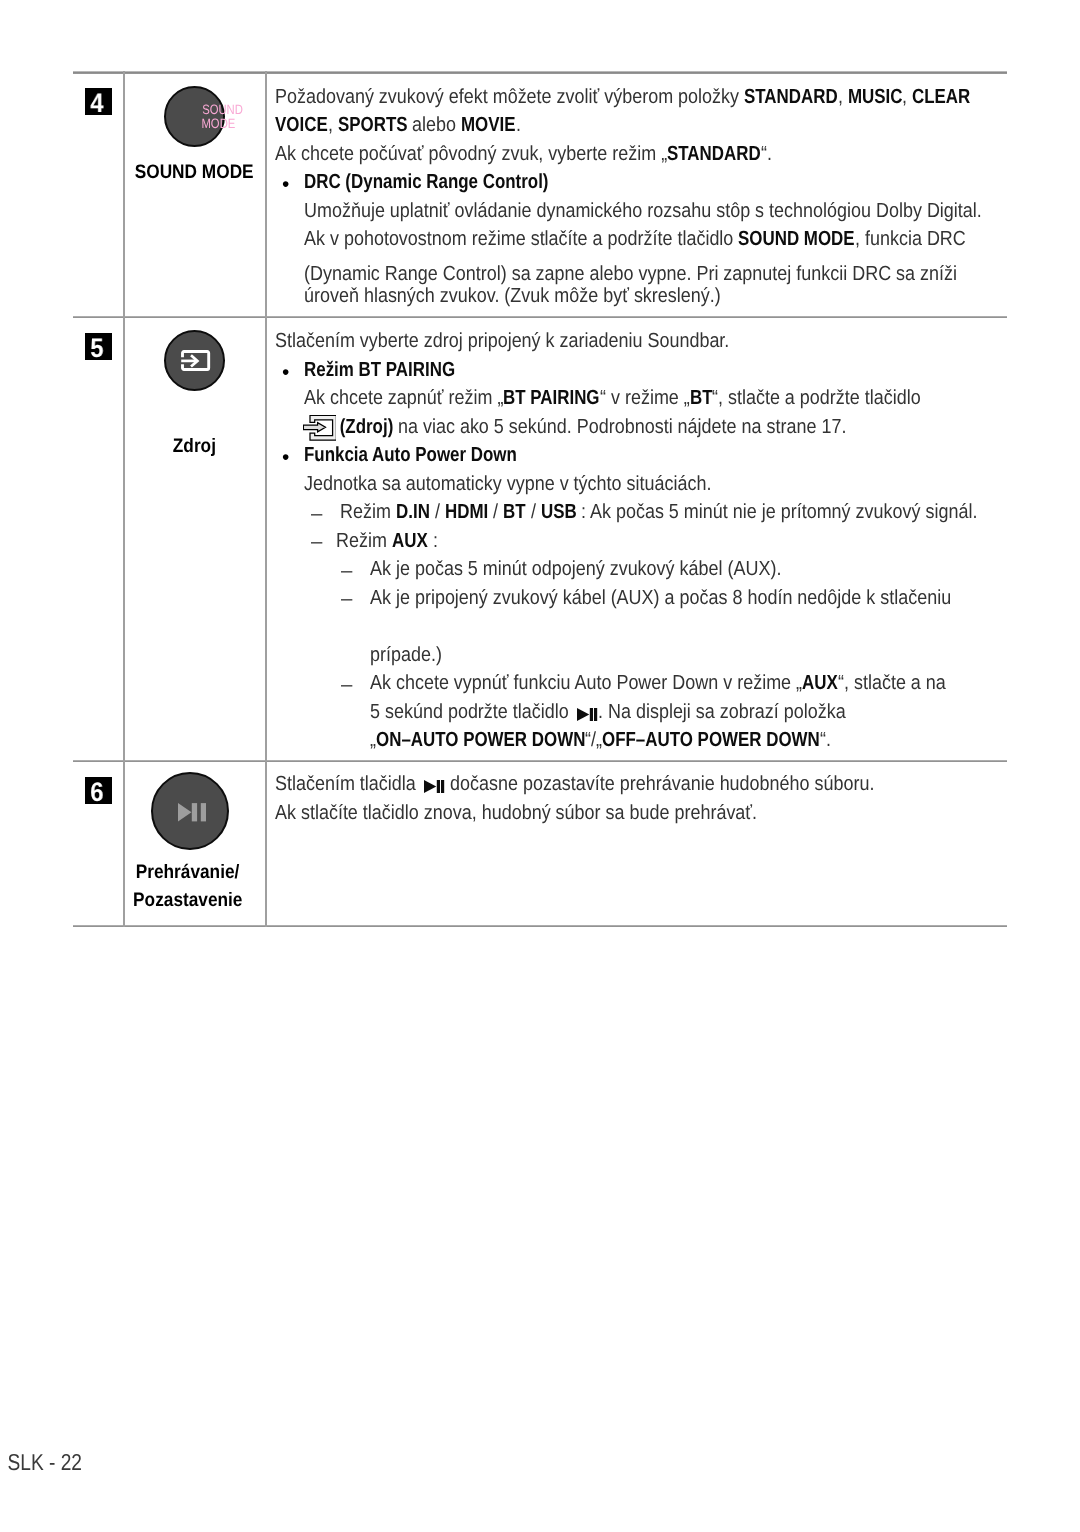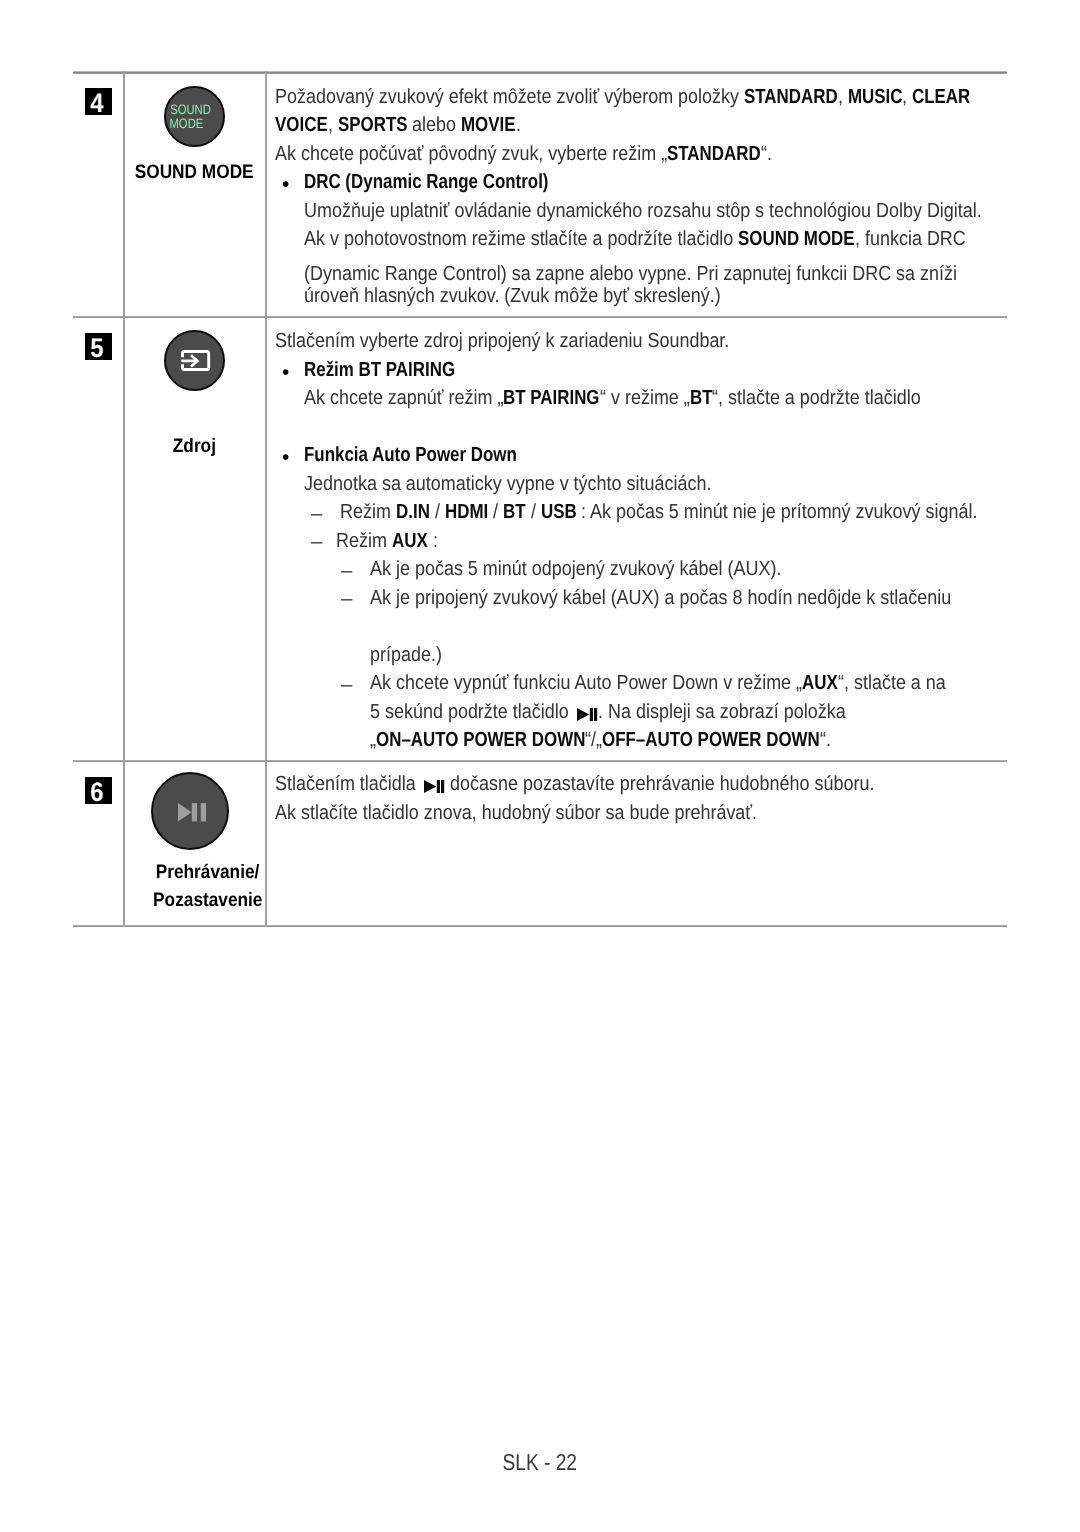--- a/index.html
+++ b/index.html
@@ -16,38 +16,38 @@
   .rule-h.top{height:3px;background:linear-gradient(to bottom,#d8d8d8 0%,#8a8a8a 40%,#8a8a8a 80%,#cfcfcf 100%);}
   .rule-v{position:absolute;width:2px;background:linear-gradient(to right,#d0d0d0 0%,#6f6f6f 50%,#d0d0d0 100%);}
 
   .badge{position:absolute;width:27px;height:27px;background:#000;}
   .badge span{position:absolute;left:0;top:0;width:27px;height:27px;
       color:#fff;font-weight:700;font-size:27px;line-height:31px;text-align:center;
       transform-origin:50% 50%;}
 
   .knob{position:absolute;border-radius:50%;background:#4b4b4b;box-sizing:border-box;
         border:2.2px solid #0d0d0d;}
-  .knob-txt{position:absolute;left:0;right:0;text-align:left;color:#86efac;
-        font-size:13.6px;line-height:14px;font-weight:400;}
+  .knob-txt{position:absolute;left:0;right:0;text-align:left;color:#f9a8d4;
+        font-size:13.6px;line-height:14px;font-weight:400;padding-left:32px;}
   .knob-txt>i{display:inline-block;font-style:normal;transform:scaleX(0.83);transform-origin:50% 50%;}
   .knob-label{position:absolute;text-align:center;font-weight:700;color:#000;
         font-size:19.5px;line-height:28px;}
   .knob-label>i{display:inline-block;font-style:normal;}
 
   .ln{position:absolute;white-space:pre;font-size:20.4px;line-height:20.4px;color:#333333;}
   .ln>span,.ln>b{display:inline-block;transform-origin:0 50%;}
   .ln b{font-weight:700;color:#0d0d0d;}
   .mk{position:absolute;white-space:pre;font-size:20.4px;line-height:20.4px;color:#3a3a3a;
       transform-origin:0 50%;}
   .mk.bul{color:#000;font-size:21px;}
 
   .ico-src{display:inline-block;position:relative;top:-2.0px;vertical-align:top;width:33.4px;height:25.8px;margin-left:-1.2px;margin-right:-1.5px;}
   .ico-play{display:inline-block;position:relative;top:3.0px;vertical-align:top;width:20.2px;height:13px;margin-left:3.6px;margin-right:0.9px;}
 
-  .footer{position:absolute;left:0;width:1080px;text-align:center;color:#3a3a3a;
+  .footer{position:absolute;left:0;width:1080px;color:#3a3a3a;
           font-size:23px;line-height:24px;}
   .footer>i{display:inline-block;font-style:normal;transform:scaleX(0.833);transform-origin:50% 50%;}
 </style>
 </head>
 <body>
 
 <div class="page">
 <div class="rule-h top" style="left:73px;top:71.3px;width:934px;"></div>
 <div class="rule-h" style="left:73px;top:316.2px;width:934px;"></div>
 <div class="rule-h" style="left:73px;top:760.2px;width:934px;"></div>
@@ -76,34 +76,38 @@
       </svg>
     </div>
 <div class="knob-label" style="left:123px;top:404px;width:143px;margin-top:28px;"><i class="lx" style="transform-origin: 50% 50%; transform: scaleX(0.885);">Zdroj</i></div>
 <div class="knob" style="left:151.3px;top:771.7px;width:78px;height:78px;">
       <svg width="28" height="19" viewBox="0 0 28 19" style="position:absolute;left:24.8px;top:29.8px;">
         <path d="M0 0 L13.5 9.2 L0 18.4 Z" fill="#9e9e9e"></path>
         <rect x="13.8" y="0.1" width="5.3" height="18.3" fill="#9e9e9e"></rect>
         <rect x="22.8" y="0.1" width="5.2" height="18.3" fill="#9e9e9e"></rect>
       </svg>
     </div>
-<div class="knob-label" style="left:134px;top:858px;width:147px;"><i class="lx" style="transform-origin: 50% 50%; transform: scaleX(0.885);">Prehrávanie/</i><br><i class="lx" style="transform-origin: 50% 50%; transform: scaleX(0.885);">Pozastavenie</i></div>
+<div class="knob-label" style="left:114px;top:858px;width:147px;"><i class="lx" style="transform-origin: 50% 50%; transform: scaleX(0.885);">Prehrávanie/</i><br><i class="lx" style="transform-origin: 50% 50%; transform: scaleX(0.885);">Pozastavenie</i></div>
 <div class="ln" style="left:275px;top:86.5px;"><span class="sx" style="transform-origin: 0px 50%; transform: scaleX(0.881); margin-right: -63.3545px;">Požadovaný zvukový efekt môžete zvoliť výberom položky </span><b class="bx" style="transform-origin: 0px 50%; transform: scaleX(0.83); margin-right: -19.1941px;">STANDARD</b><span class="sx" style="transform-origin: 0px 50%; transform: scaleX(0.881); margin-right: -1.34991px;">, </span><b class="bx" style="transform-origin: 0px 50%; transform: scaleX(0.83); margin-right: -11.1695px;">MUSIC</b><span class="sx" style="transform-origin: 0px 50%; transform: scaleX(0.881); margin-right: -1.34991px;">, </span><b class="bx" style="transform-origin: 0px 50%; transform: scaleX(0.83); margin-right: -11.9398px;">CLEAR</b></div>
 <div class="ln" style="left:275px;top:115.0px;"><b class="bx" style="transform-origin: 0px 50%; transform: scaleX(0.83); margin-right: -10.787px;">VOICE</b><span class="sx" style="transform-origin: 0px 50%; transform: scaleX(0.881); margin-right: -1.34991px;">, </span><b class="bx" style="transform-origin: 0px 50%; transform: scaleX(0.83); margin-right: -14.2534px;">SPORTS</b><span class="sx" style="transform-origin: 0px 50%; transform: scaleX(0.881); margin-right: -7.28689px;"> alebo </span><b class="bx" style="transform-origin: 0px 50%; transform: scaleX(0.83); margin-right: -11.1722px;">MOVIE</b><span class="sx" style="transform-origin: 0px 50%; transform: scaleX(0.881); margin-right: -0.674953px;">.</span></div>
 <div class="ln" style="left:275px;top:143.5px;"><span class="sx" style="transform-origin: 0px 50%; transform: scaleX(0.881); margin-right: -52.968px;">Ak chcete počúvať pôvodný zvuk, vyberte režim „</span><b class="bx" style="transform-origin: 0px 50%; transform: scaleX(0.83); margin-right: -19.1941px;">STANDARD</b><span class="sx" style="transform-origin: 0px 50%; transform: scaleX(0.881); margin-right: -1.48378px;">“.</span></div>
 <div class="mk bul" style="left:282.4px;top:175.0px;">•</div>
 <div class="ln" style="left:304px;top:172.0px;"><b class="bx" style="transform-origin: 0px 50%; transform: scaleX(0.83); margin-right: -50.0756px;">DRC (Dynamic Range Control)</b></div>
 <div class="ln" style="left:304px;top:200.5px;"><span class="sx" style="transform-origin: 0px 50%; transform: scaleX(0.881); margin-right: -91.5519px;">Umožňuje uplatniť ovládanie dynamického rozsahu stôp s technológiou Dolby Digital.</span></div>
 <div class="ln" style="left:304px;top:229.0px;"><span class="sx" style="transform-origin: 0px 50%; transform: scaleX(0.881); margin-right: -58.6689px;">Ak v pohotovostnom režime stlačíte a podržíte tlačidlo </span><b class="bx" style="transform-origin: 0px 50%; transform: scaleX(0.83); margin-right: -23.8823px;">SOUND MODE</b><span class="sx" style="transform-origin: 0px 50%; transform: scaleX(0.881); margin-right: -14.968px;">, funkcia DRC</span></div>
 <div class="ln" style="left:304px;top:264px;"><span class="sx" style="transform-origin: 0px 50%; transform: scaleX(0.881); margin-right: -88.2032px;">(Dynamic Range Control) sa zapne alebo vypne. Pri zapnutej funkcii DRC sa zníži</span></div>
 <div class="ln" style="left:304px;top:286.0px;"><span class="sx" style="transform-origin: 0px 50%; transform: scaleX(0.881); margin-right: -56.2907px;">úroveň hlasných zvukov. (Zvuk môže byť skreslený.)</span></div>
 <div class="ln" style="left:275px;top:331.3px;"><span class="sx" style="transform-origin: 0px 50%; transform: scaleX(0.881); margin-right: -61.3724px;">Stlačením vyberte zdroj pripojený k zariadeniu Soundbar.</span></div>
 <div class="mk bul" style="left:282.4px;top:362.8px;">•</div>
 <div class="ln" style="left:304px;top:359.8px;"><b class="bx" style="transform-origin: 0px 50%; transform: scaleX(0.83); margin-right: -30.9453px;">Režim BT PAIRING</b></div>
 <div class="ln" style="left:304px;top:388.3px;"><span class="sx" style="transform-origin: 0px 50%; transform: scaleX(0.881); margin-right: -26.9386px;">Ak chcete zapnúť režim „</span><b class="bx" style="transform-origin: 0px 50%; transform: scaleX(0.83); margin-right: -19.7731px;">BT PAIRING</b><span class="sx" style="transform-origin: 0px 50%; transform: scaleX(0.881); margin-right: -12.1343px;">“ v režime „</span><b class="bx" style="transform-origin: 0px 50%; transform: scaleX(0.83); margin-right: -4.62188px;">BT</b><span class="sx" style="transform-origin: 0px 50%; transform: scaleX(0.881); margin-right: -28.1881px;">“, stlačte a podržte tlačidlo</span></div>
+<div class="ln" style="left:304px;top:416.8px;"><span class="ico-src"><svg viewBox="0 0 33.4 25.8" width="33.4" height="25.8">
+          <path d="M7.0 0.3 H33.4 V25.2 H7.0 V18.1 H11.7 V20.6 H29.6 V4.9 H11.7 V7.3 H7.0 Z" fill="#efefef" stroke="#000" stroke-width="1.25" stroke-linejoin="miter"></path>
+          <path d="M0.4 10.2 H14.6 V7.7 L22.5 12.3 L14.6 16.9 V14.6 H0.4 Z" fill="#dedede" stroke="#000" stroke-width="1.25" stroke-linejoin="miter"></path>
+        </svg></span><b class="bx" style="transform-origin: 0px 50%; transform: scaleX(0.83); margin-right: -11.9372px;"> (Zdroj)</b><span class="sx" style="transform-origin: 0px 50%; transform: scaleX(0.881); margin-right: -61.2441px;"> na viac ako 5 sekúnd. Podrobnosti nájdete na strane 17.</span></div>
 <div class="mk bul" style="left:282.4px;top:448.3px;">•</div>
 <div class="ln" style="left:304px;top:445.3px;"><b class="bx" style="transform-origin: 0px 50%; transform: scaleX(0.83); margin-right: -43.5891px;">Funkcia Auto Power Down</b></div>
 <div class="ln" style="left:304px;top:473.8px;"><span class="sx" style="transform-origin: 0px 50%; transform: scaleX(0.881); margin-right: -55.0301px;">Jednotka sa automaticky vypne v týchto situáciách.</span></div>
 <div class="mk" style="left:311.0px;top:503.7px;">–</div>
 <div class="ln" style="left:340px;top:502.3px;"><span class="sx" style="transform-origin: 0px 50%; transform: scaleX(0.881); margin-right: -7.55092px;">Režim </span><b class="bx" style="transform-origin: 0px 50%; transform: scaleX(0.83); margin-right: -6.93547px;">D.IN</b><span class="sx" style="transform-origin: 0px 50%; transform: scaleX(0.881); margin-right: -2.023px;"> / </span><b class="bx" style="transform-origin: 0px 50%; transform: scaleX(0.83); margin-right: -8.85859px;">HDMI</b><span class="sx" style="transform-origin: 0px 50%; transform: scaleX(0.881); margin-right: -2.023px;"> / </span><b class="bx" style="transform-origin: 0px 50%; transform: scaleX(0.83); margin-right: -4.62188px;">BT</b><span class="sx" style="transform-origin: 0px 50%; transform: scaleX(0.881); margin-right: -2.023px;"> / </span><b class="bx" style="transform-origin: 0px 50%; transform: scaleX(0.83); margin-right: -7.32062px;">USB</b><span class="sx" style="transform-origin: 0px 50%; transform: scaleX(0.881); margin-right: -54.2175px;"> : Ak počas 5 minút nie je prítomný zvukový signál.</span></div>
 <div class="mk" style="left:311.0px;top:532.2px;">–</div>
 <div class="ln" style="left:336px;top:530.8px;"><span class="sx" style="transform-origin: 0px 50%; transform: scaleX(0.881); margin-right: -7.55092px;">Režim </span><b class="bx" style="transform-origin: 0px 50%; transform: scaleX(0.83); margin-right: -7.32062px;">AUX</b><span class="sx" style="transform-origin: 0px 50%; transform: scaleX(0.881); margin-right: -1.34991px;"> :</span></div>
 <div class="mk" style="left:341.0px;top:560.7px;">–</div>
 <div class="ln" style="left:370px;top:559.3px;"><span class="sx" style="transform-origin: 0px 50%; transform: scaleX(0.881); margin-right: -55.5674px;">Ak je počas 5 minút odpojený zvukový kábel (AUX).</span></div>
 <div class="mk" style="left:341.0px;top:589.2px;">–</div>

